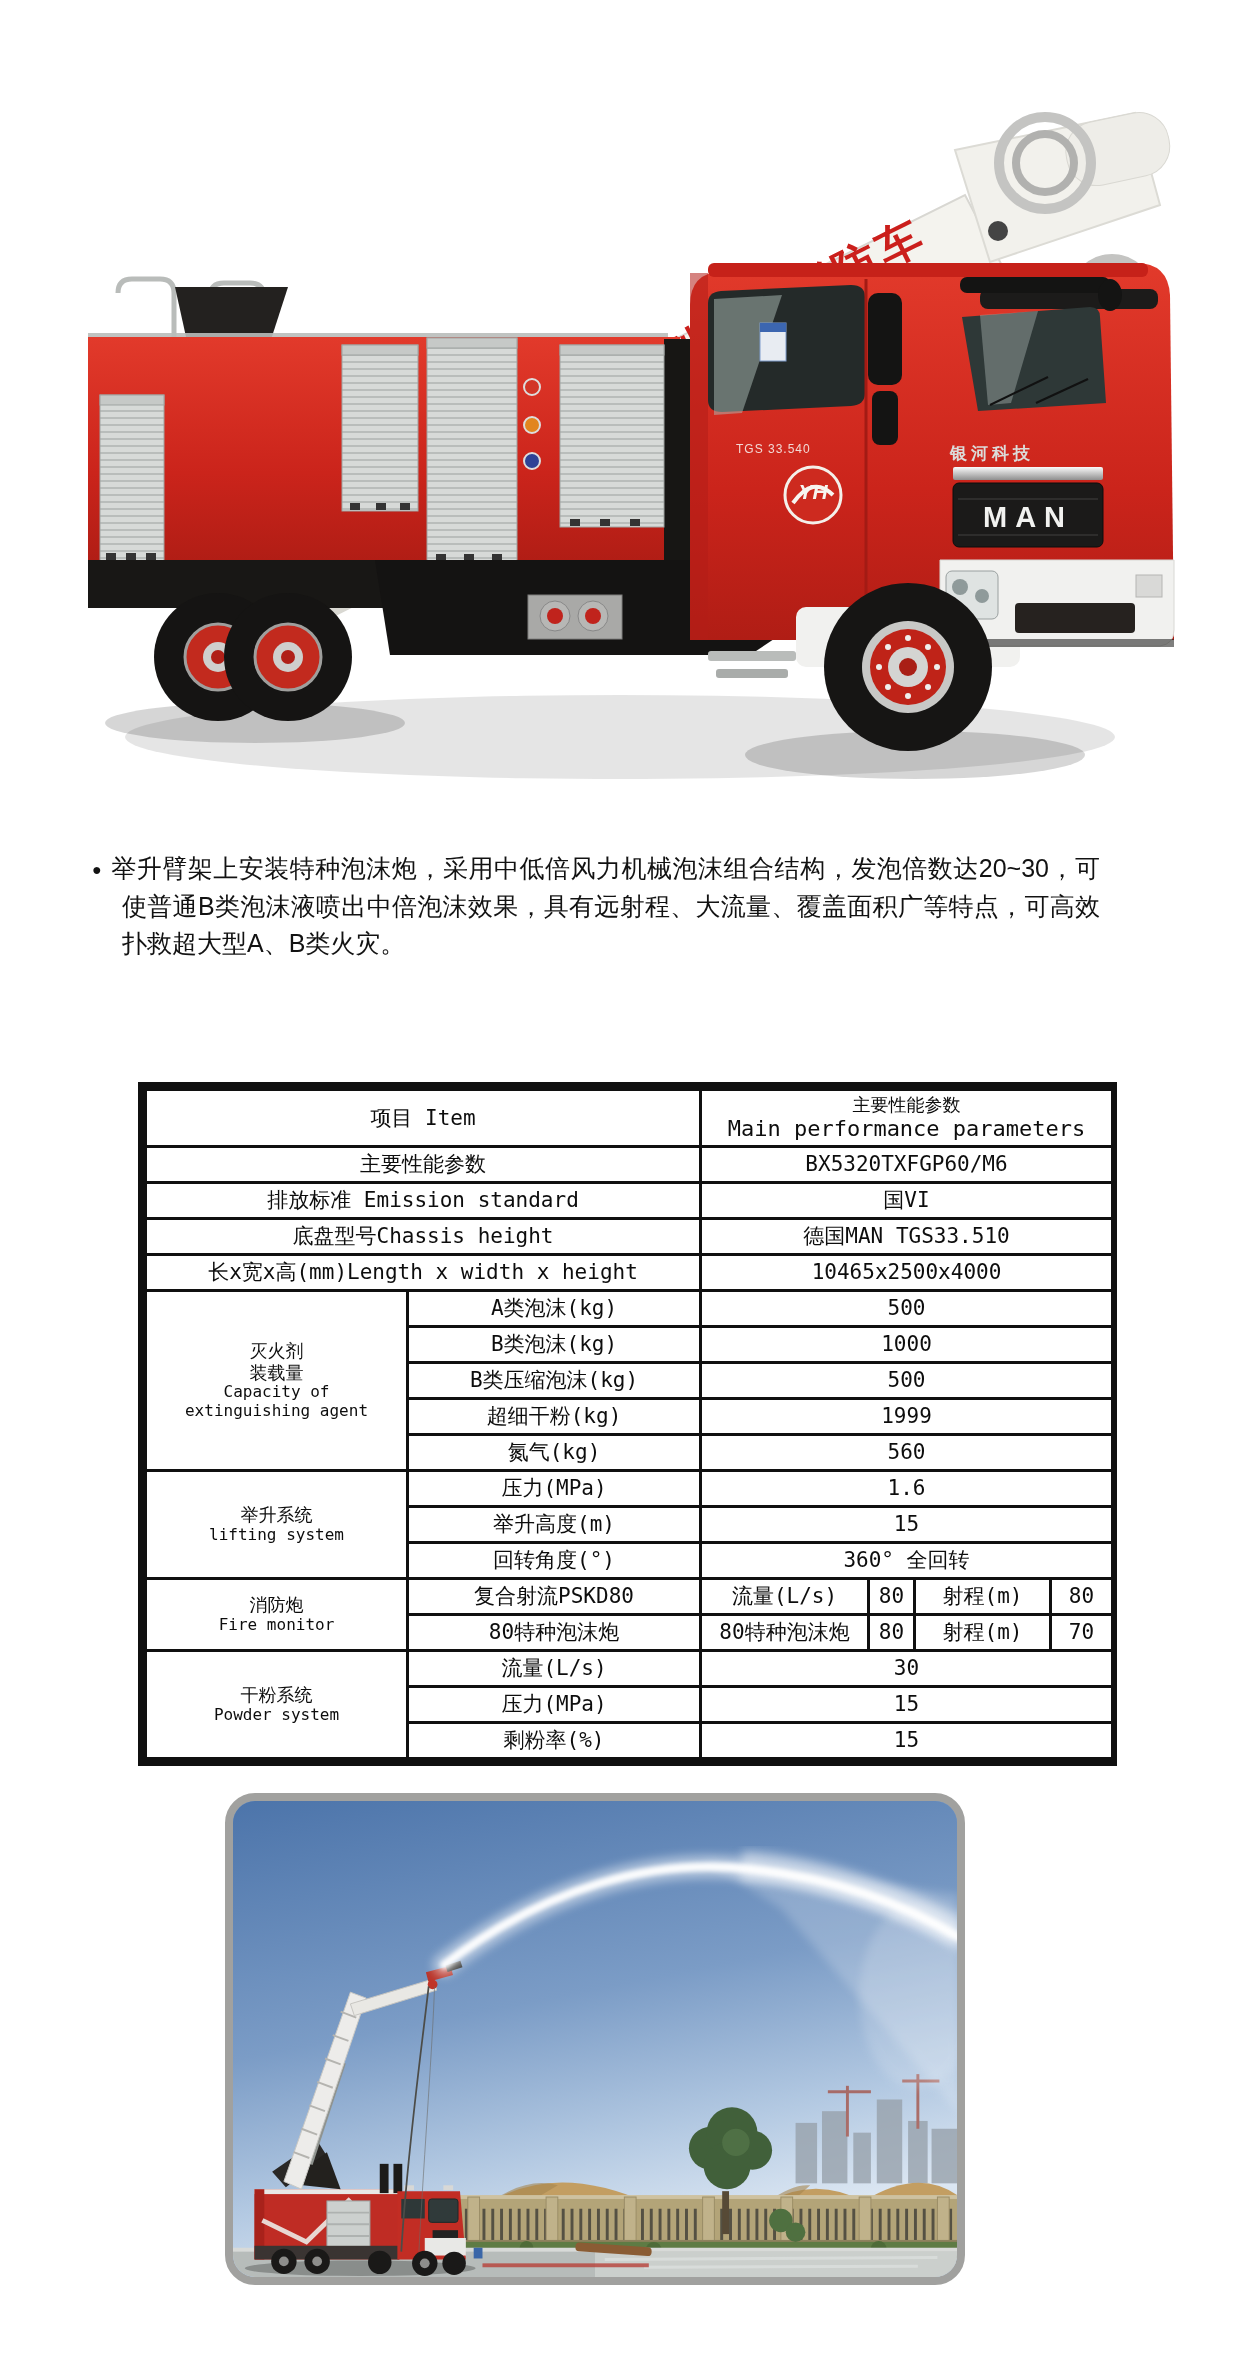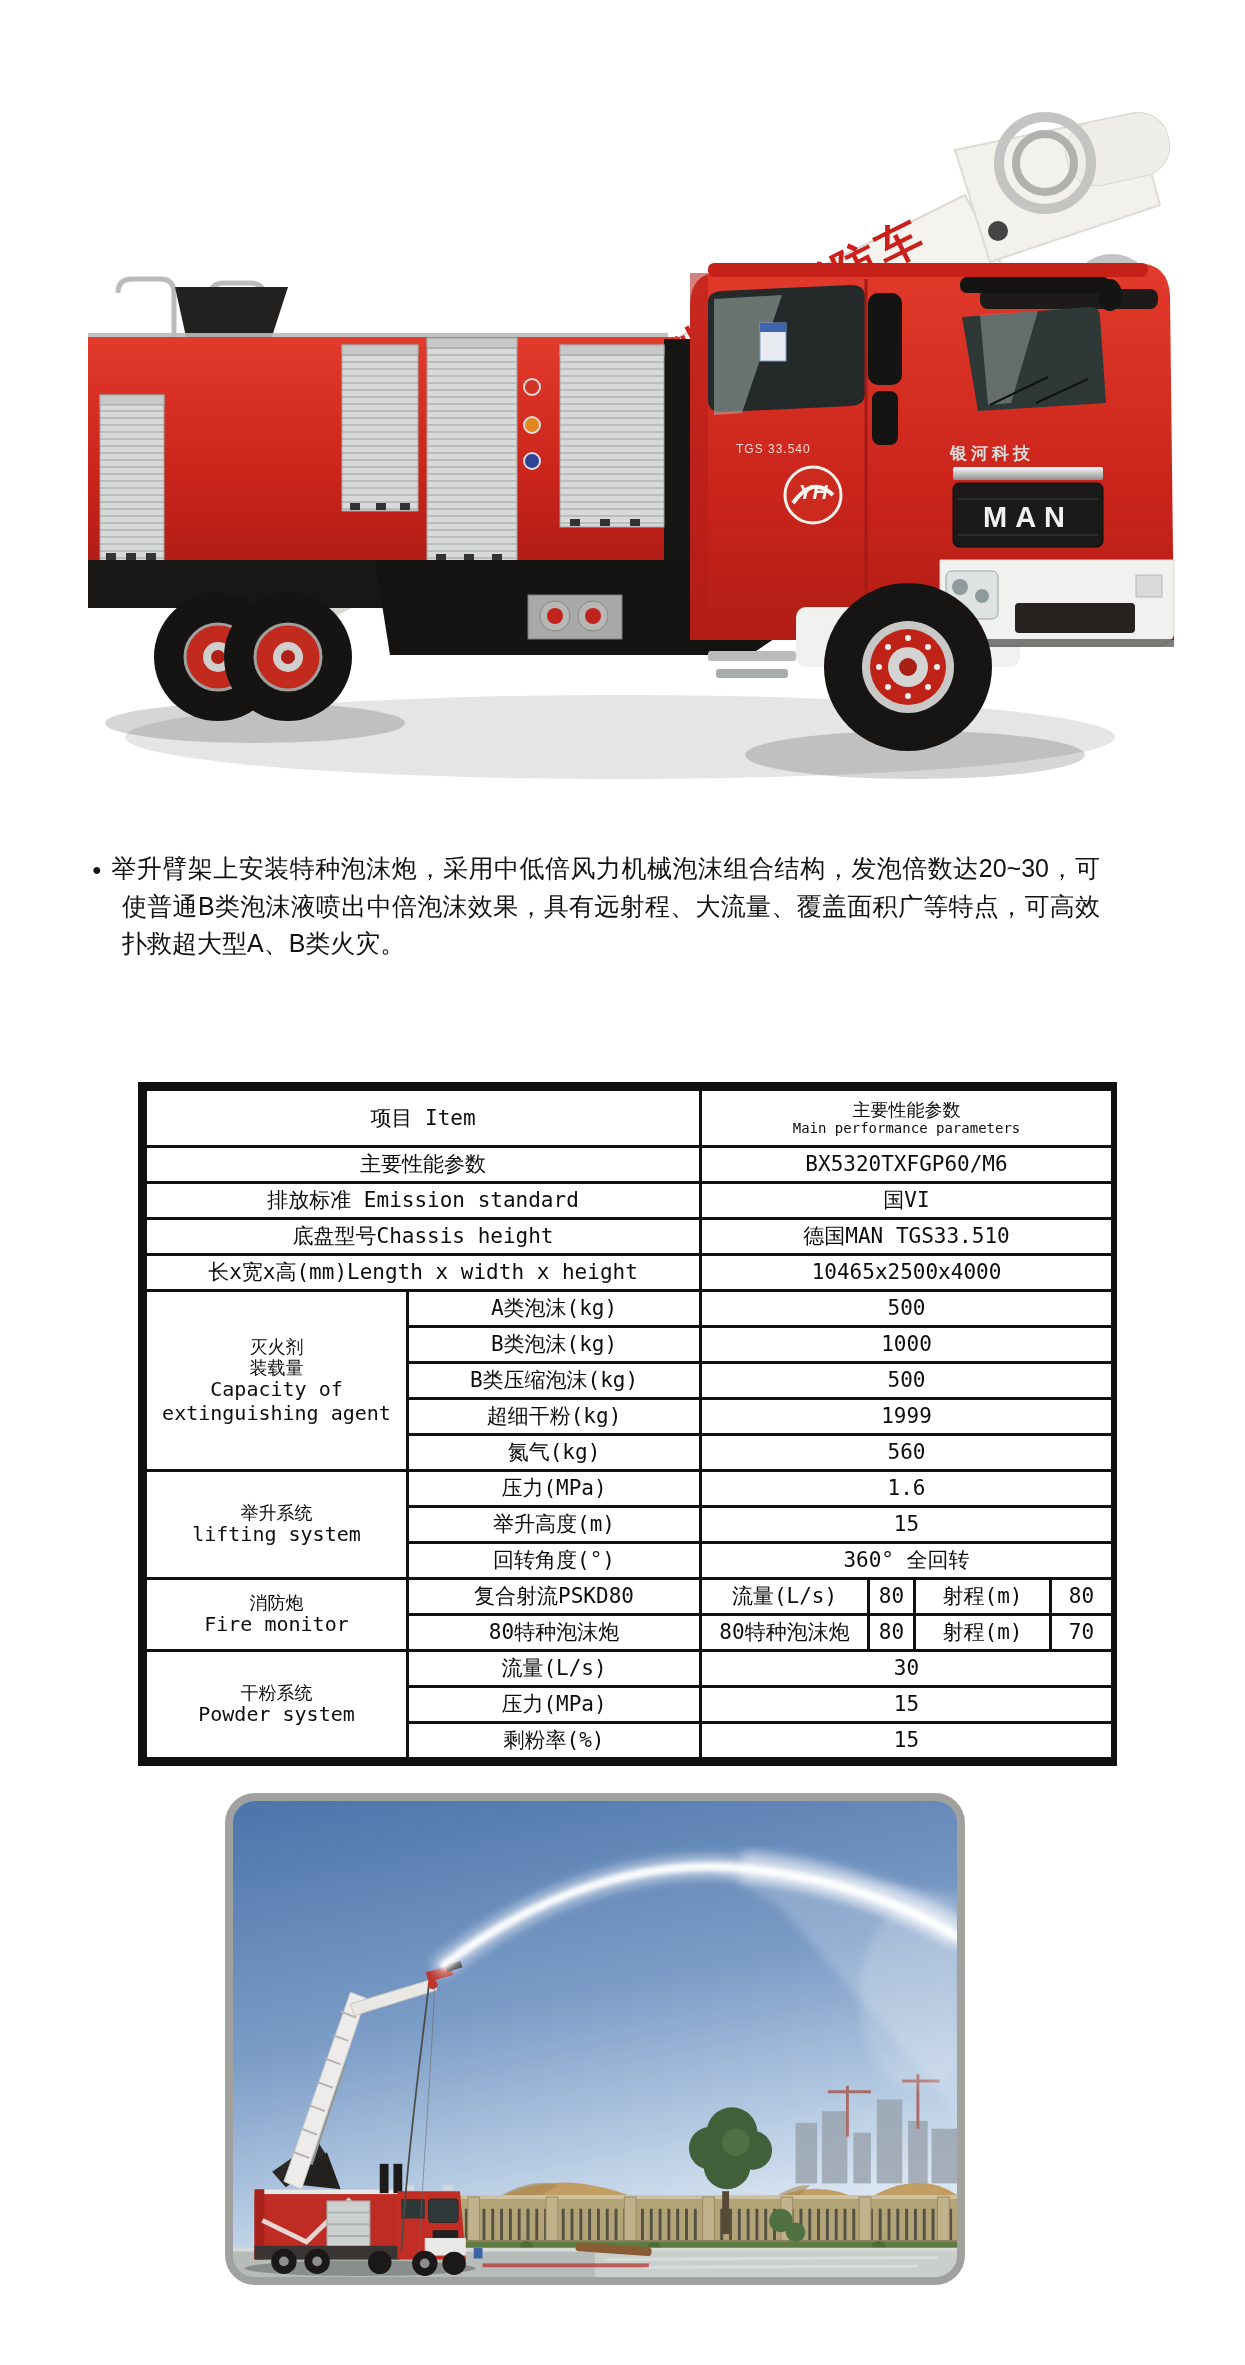--- a/index.html
+++ b/index.html
@@ -14,22 +14,22 @@
   .bullets li{padding-left:30px;text-indent:-30px;margin:0;}
   .bullets .marker{font-size:16px;margin-right:9px;vertical-align:2px;}
   
   .spec-wrap{position:absolute;left:138px;top:1082px;width:979px;border:6px solid #101010;
              background:#fff;box-sizing:border-box;}
   table.spec{width:100%;border-collapse:collapse;table-layout:fixed;
              font-family:"DejaVu Sans Mono","Liberation Sans",sans-serif;color:#0d0d0d;}
   table.spec td{border:3px solid #101010;text-align:center;vertical-align:middle;
                 padding:1px 3px;font-size:21px;line-height:1.18;height:31px;overflow:hidden;margin-top:24px;}
   table.spec tr.r-head td{height:52px;}
-  table.spec .en{font-size:20px;letter-spacing:0;}
-  table.spec .en18{font-size:14px;}
+  table.spec .en{font-size:16px;letter-spacing:0;}
+  table.spec .en18{font-size:22px;}
   table.spec .zh{font-size:18px;}
   
   .photo-frame{position:absolute;left:225px;top:1793px;width:740px;height:492px;box-sizing:border-box;
                border:8px solid #a1a19f;border-radius:30px;overflow:hidden;background:#7b9cc6;}
   .photo-frame svg{display:block;width:100%;height:100%;}
 </style>
 </head>
 <body>
 
 <div class="page">

